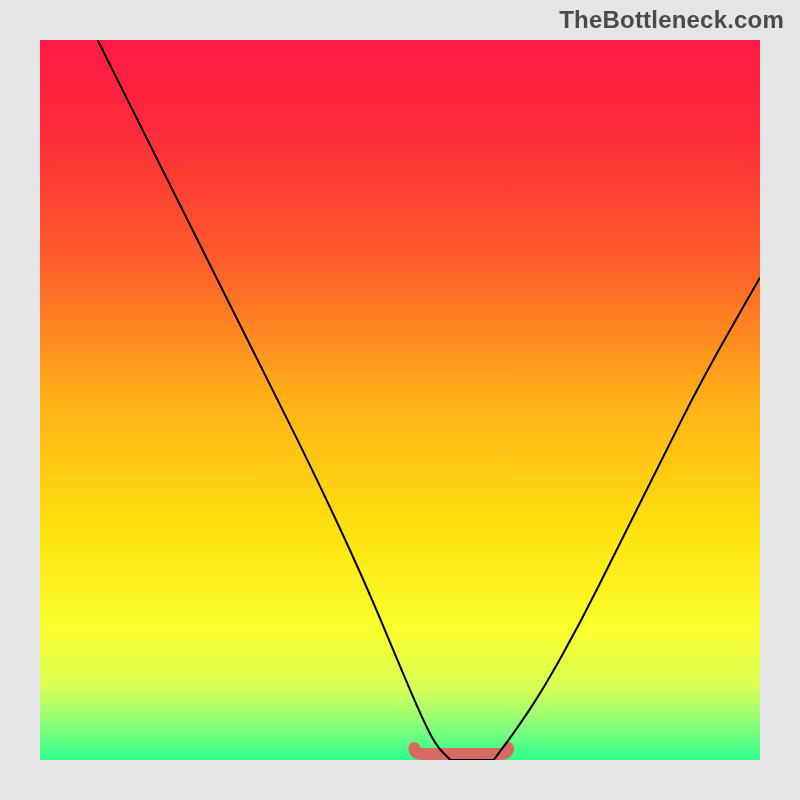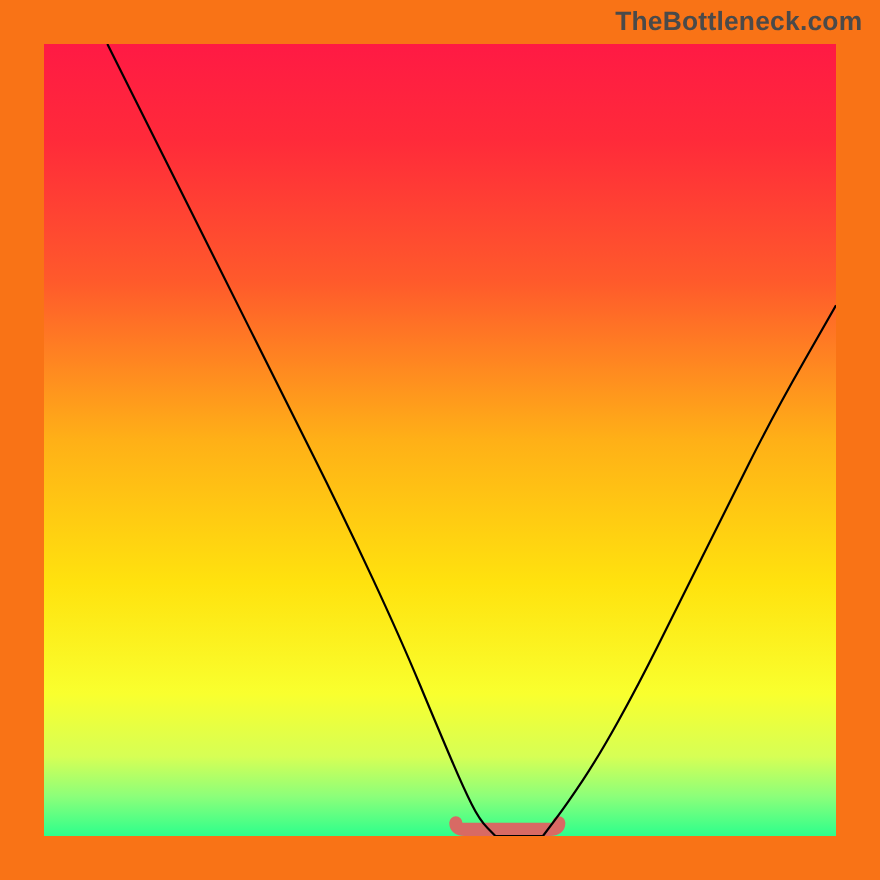--- a/index.html
+++ b/index.html
@@ -8,21 +8,21 @@
     width: 800px;
     height: 800px;
     background: #000;
     overflow: hidden;
     font-family: Arial, Helvetica, sans-serif;
   }
   .frame {
     position: relative;
     width: 800px;
     height: 800px;
-    background: #f97316;
+    background: #e5e5e5;
   }
   .watermark {
     position: absolute;
     top: 6px;
     right: 16px;
     font-size: 24px;
     font-weight: 600;
     color: #4a4a4a;
     letter-spacing: 0.2px;
   }

